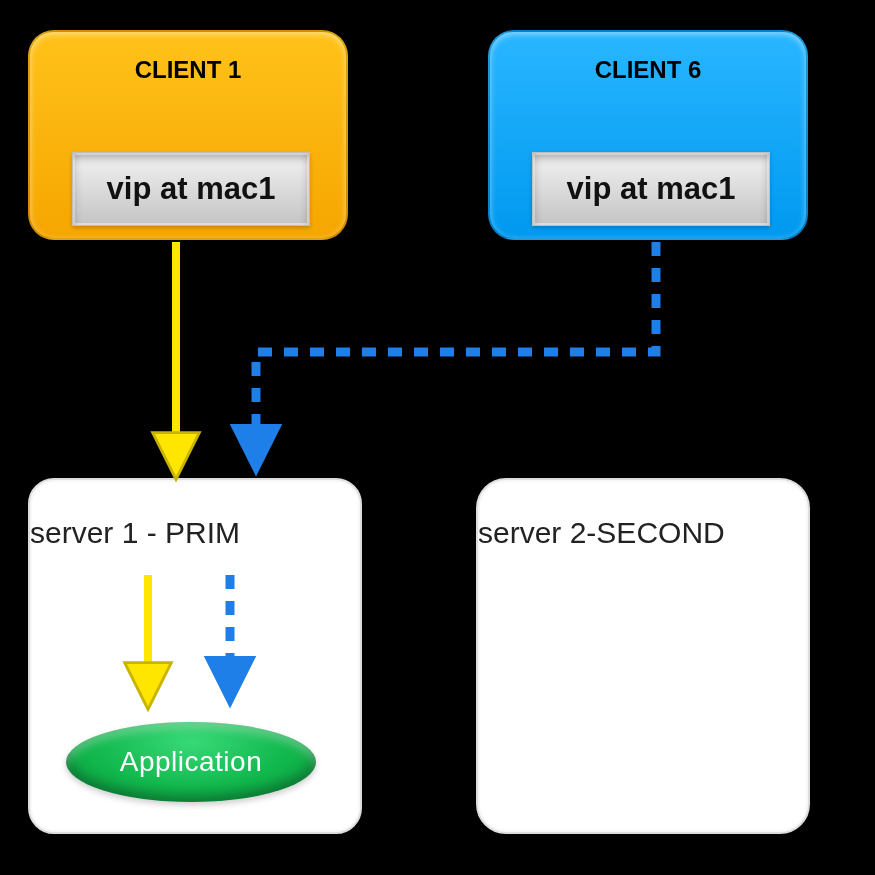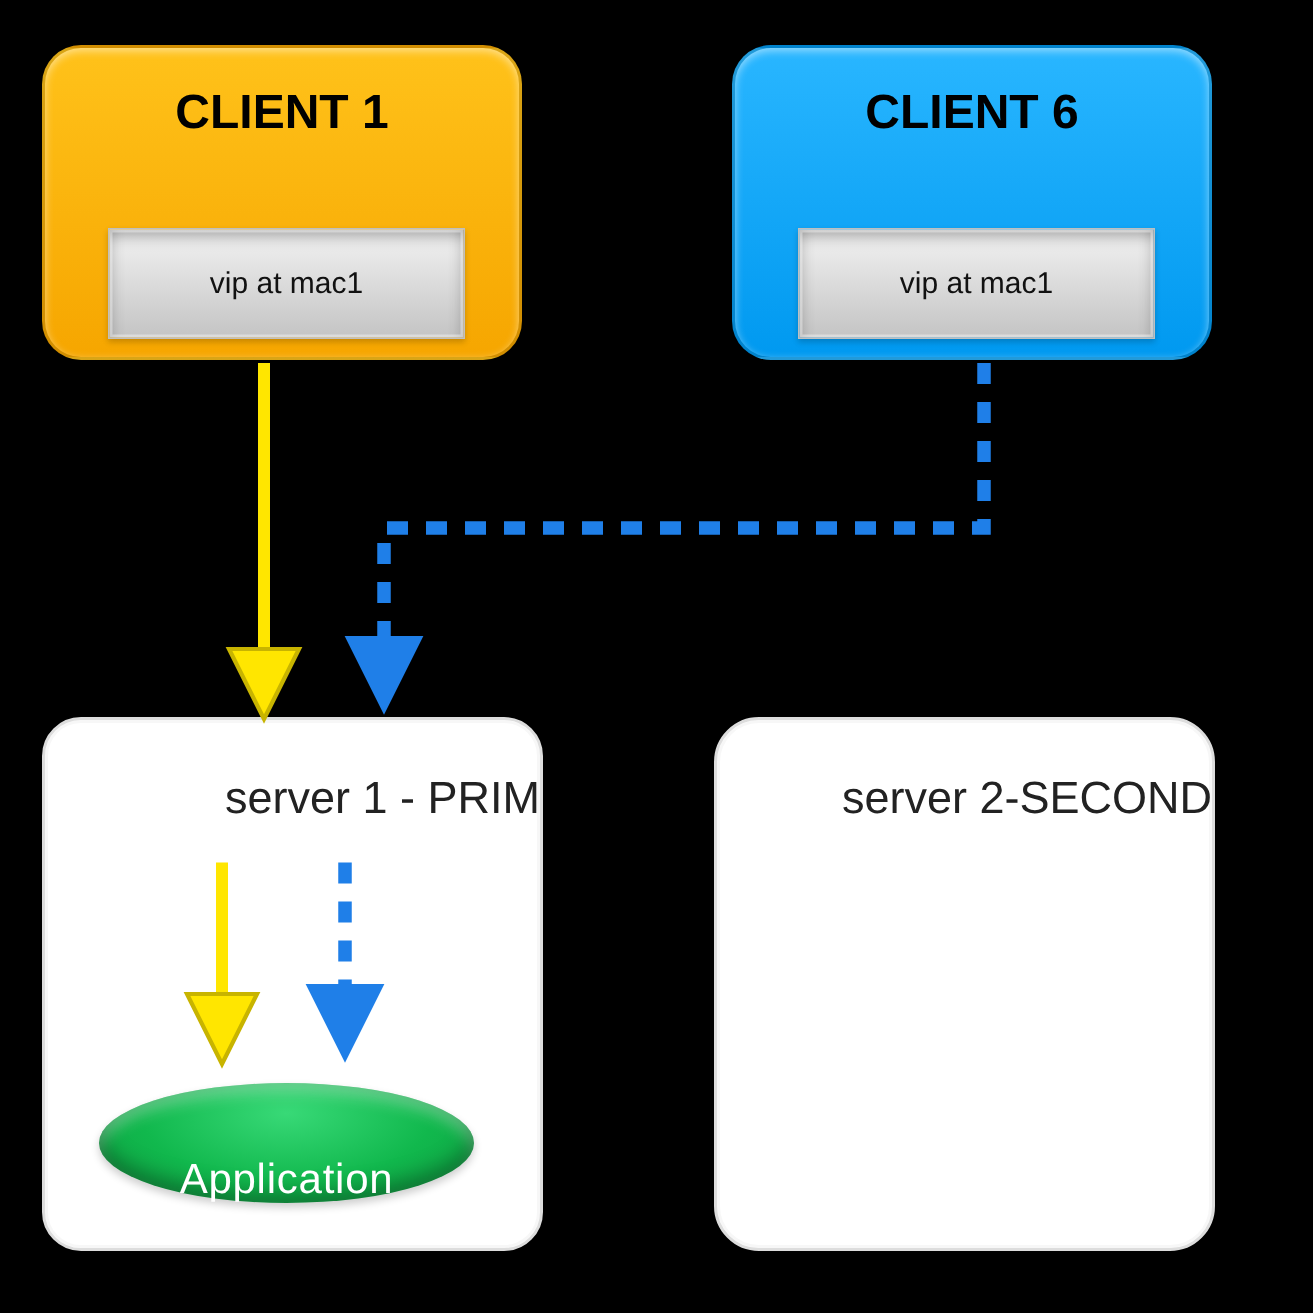--- a/index.html
+++ b/index.html
@@ -37,21 +37,21 @@
   .client2 {
     left: 488px;
     background: linear-gradient(to bottom, #29b6ff 0%, #0099f0 100%);
     box-shadow: inset 0 2px 6px rgba(255,255,255,.5), 0 4px 14px rgba(0,0,0,.5);
   }
   .client-title {
     position: absolute;
     top: 24px;
     left: 0; right: 0;
     text-align: center;
-    font-size: 32px;
+    font-size: 24px;
     font-weight: 600;
     color: #000;
   }
   
   .plate {
     position: absolute;
     left: 42px;
     right: 36px;
     top: 120px;
     height: 72px;
@@ -61,57 +61,58 @@
       inset 0 0 0 2px rgba(255,255,255,.4),
       inset 0 18px 10px -14px rgba(0,0,0,.35),
       inset 14px 0 10px -14px rgba(0,0,0,.3),
       inset -14px 0 10px -14px rgba(0,0,0,.3),
       0 2px 4px rgba(0,0,0,.2);
     display: flex;
     align-items: center;
     justify-content: center;
   }
   .plate span {
-    font-size: 20px;
+    font-size: 31px;
     color: #111;
+    font-weight: bold;
   }
   
   .server-box {
     width: 334px;
     height: 356px;
     top: 478px;
     background: #fff;
     border: 2px solid #ddd;
     box-shadow: 0 3px 10px rgba(0,0,0,.4),
                 inset 0 0 0 2px rgba(0,0,0,.03);
   }
   .server1 { left: 28px; }
   .server2 { left: 476px; border-radius: 30px; }
   .server-title {
     position: absolute;
     top: 36px;
     left: 0; right: 0;
-    text-align: right;
+    text-align: left;
     font-size: 30px;
     color: #222;
   }
   
   .app-ellipse {
     position: absolute;
     left: 36px;
     top: 242px;
     width: 250px;
     height: 80px;
     border-radius: 50% / 50%;
     background: radial-gradient(ellipse at 50% 25%, #38d977 0%, #11b84d 55%, #0e9e40 100%);
     box-shadow: inset 0 -6px 14px rgba(0,0,0,.35),
                 inset 0 6px 10px rgba(255,255,255,.35),
                 0 3px 6px rgba(0,0,0,.2);
     display: flex;
-    align-items: flex-end;
+    align-items: center;
     justify-content: center;
   }
   .app-ellipse span {
     color: #fff;
     font-size: 28px;
     letter-spacing: .5px;
   }
   
   svg.arrows {
     position: absolute;

